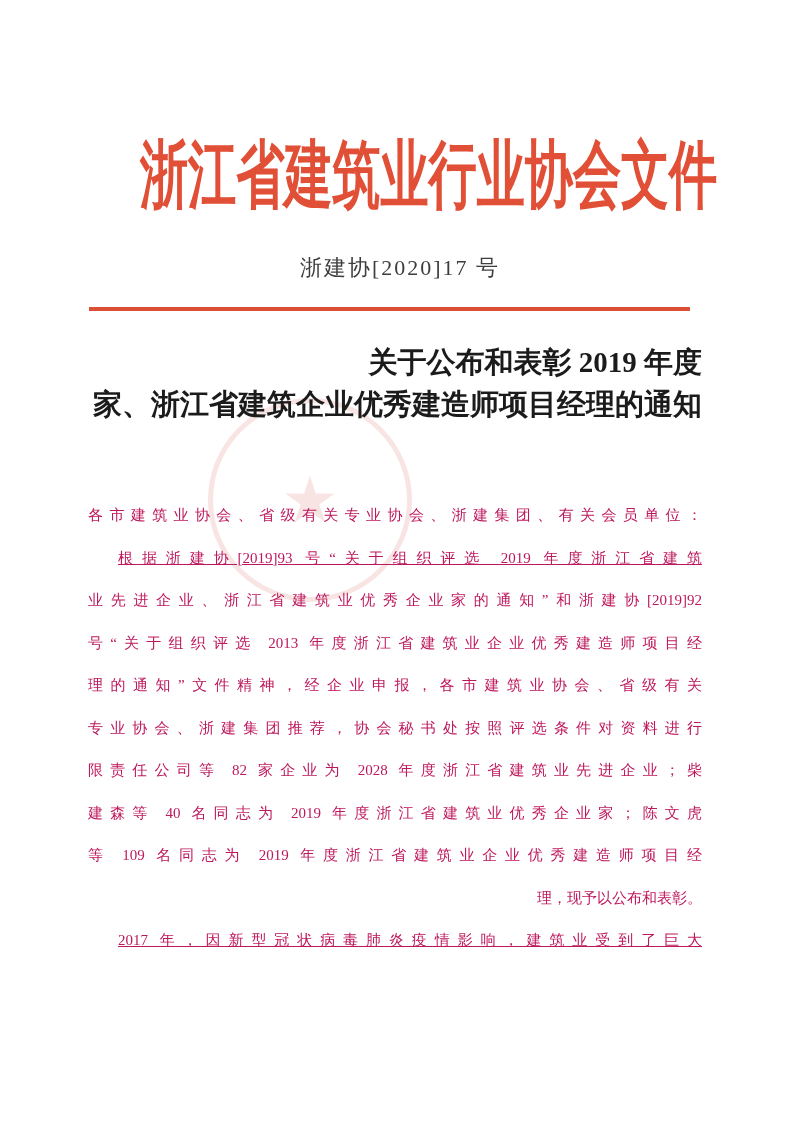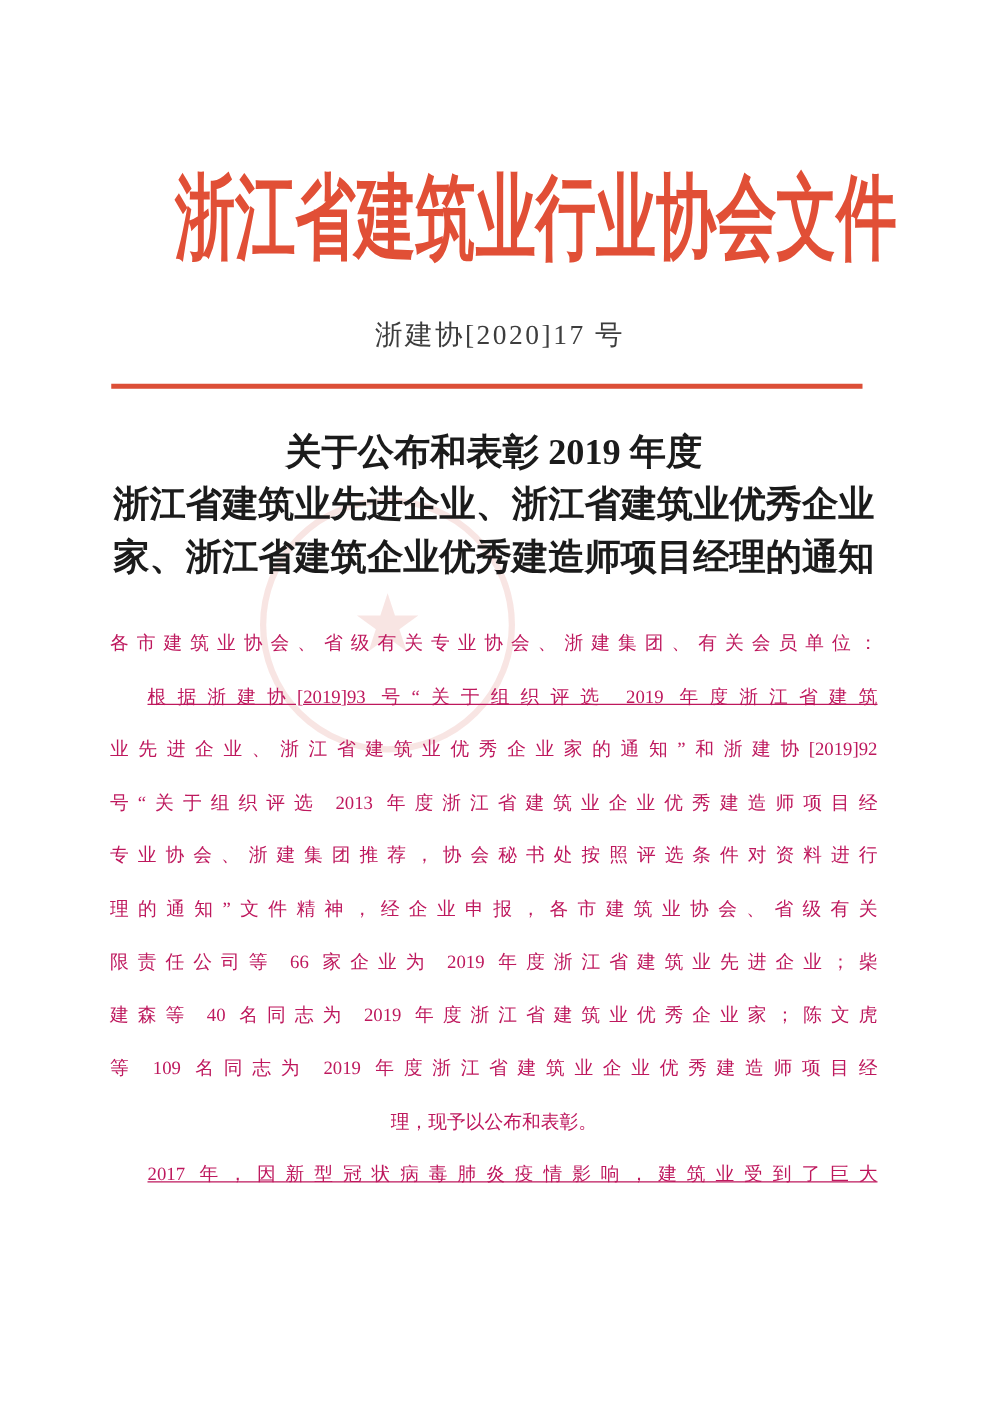--- a/index.html
+++ b/index.html
@@ -19,40 +19,40 @@
     position:absolute;top:253px;left:0;width:800px;text-align:center;
     font-size:22px;letter-spacing:2px;color:#3d3d3d;
   }
   
   .red-rule{
     position:absolute;top:307px;left:89px;width:601px;height:4px;
     background:var(--rule-red,#dc4f37);
   }
   
   .subject{
-    position:absolute;top:341px;left:88px;width:614px;text-align:center;
+    position:absolute;top:341px;left:88px;width:614px;text-align:right;
     font-weight:bold;color:#1b1b1b;font-size:29px;line-height:42px;
   }
   .subject .sline{white-space:nowrap;}
   
   .seal{
     position:absolute;left:208px;top:398px;width:194px;height:194px;
     border-radius:50%;border:5px solid var(--seal-red,rgba(205,70,55,.15));
     display:flex;align-items:center;justify-content:center;z-index:0;
   }
   .seal .star{
     font-size:64px;line-height:64px;color:var(--seal-red,rgba(205,70,55,.13));
     font-family:"DejaVu Sans",sans-serif;
   }
   
   .body-text{
     position:absolute;top:494px;left:88px;width:614px;z-index:1;
     font-size:15px;line-height:42.5px;color:#be185d;
   }
-  .bline{text-align:center;}
+  .bline{text-align:right;}
   .bline.fill{text-align:justify;text-align-last:justify;}
   .bline.indent{text-indent:2em;text-decoration:underline;}
   
   .page-number{
     position:absolute;top:1036px;left:0;width:800px;text-align:center;
     font-size:18px;color:#444;
   }
   
   .scan-edge-line{
     position:absolute;left:6px;top:1110px;width:788px;height:4px;background:#c0c6c2;
@@ -73,33 +73,32 @@
 
   <div class="red-rule"></div>
 
   <div class="seal">
     <span class="star">★</span>
   </div>
 
   <div class="subject">
 
   <div class="sline">关于公布和表彰 2019 年度</div>
-      <div class="sline">浙江省建筑业先进企业、浙江省建筑业优秀企业</div>
       <div class="sline">家、浙江省建筑企业优秀建造师项目经理的通知</div>
     </div>
 
   <div class="body-text">
 
   <div class="bline fill">各市建筑业协会、省级有关专业协会、浙建集团、有关会员单位：</div>
       <div class="bline indent fill">根据浙建协[2019]93 号“关于组织评选 2019 年度浙江省建筑</div>
       <div class="bline fill">业先进企业、浙江省建筑业优秀企业家的通知”和浙建协[2019]92</div>
       <div class="bline fill">号“关于组织评选 2013 年度浙江省建筑业企业优秀建造师项目经</div>
+      <div class="bline fill">理的通知”文件精神，经企业申报，各市建筑业协会、省级有关</div>
       <div class="bline fill">专业协会、浙建集团推荐，协会秘书处按照评选条件对资料进行</div>
-      <div class="bline fill">理的通知”文件精神，经企业申报，各市建筑业协会、省级有关</div>
-      <div class="bline fill">限责任公司等 66 家企业为 2019 年度浙江省建筑业先进企业；柴</div>
+      <div class="bline fill">限责任公司等 82 家企业为 2028 年度浙江省建筑业先进企业；柴</div>
       <div class="bline fill">建森等 40 名同志为 2019 年度浙江省建筑业优秀企业家；陈文虎</div>
       <div class="bline fill">等 109 名同志为 2019 年度浙江省建筑业企业优秀建造师项目经</div>
       <div class="bline">理，现予以公布和表彰。</div>
       <div class="bline indent fill">2017 年，因新型冠状病毒肺炎疫情影响，建筑业受到了巨大</div>
     </div>
 
   <div class="page-number">1</div>
 
   <div class="scan-edge-line"></div>
   <div class="scan-edge-below"></div>

